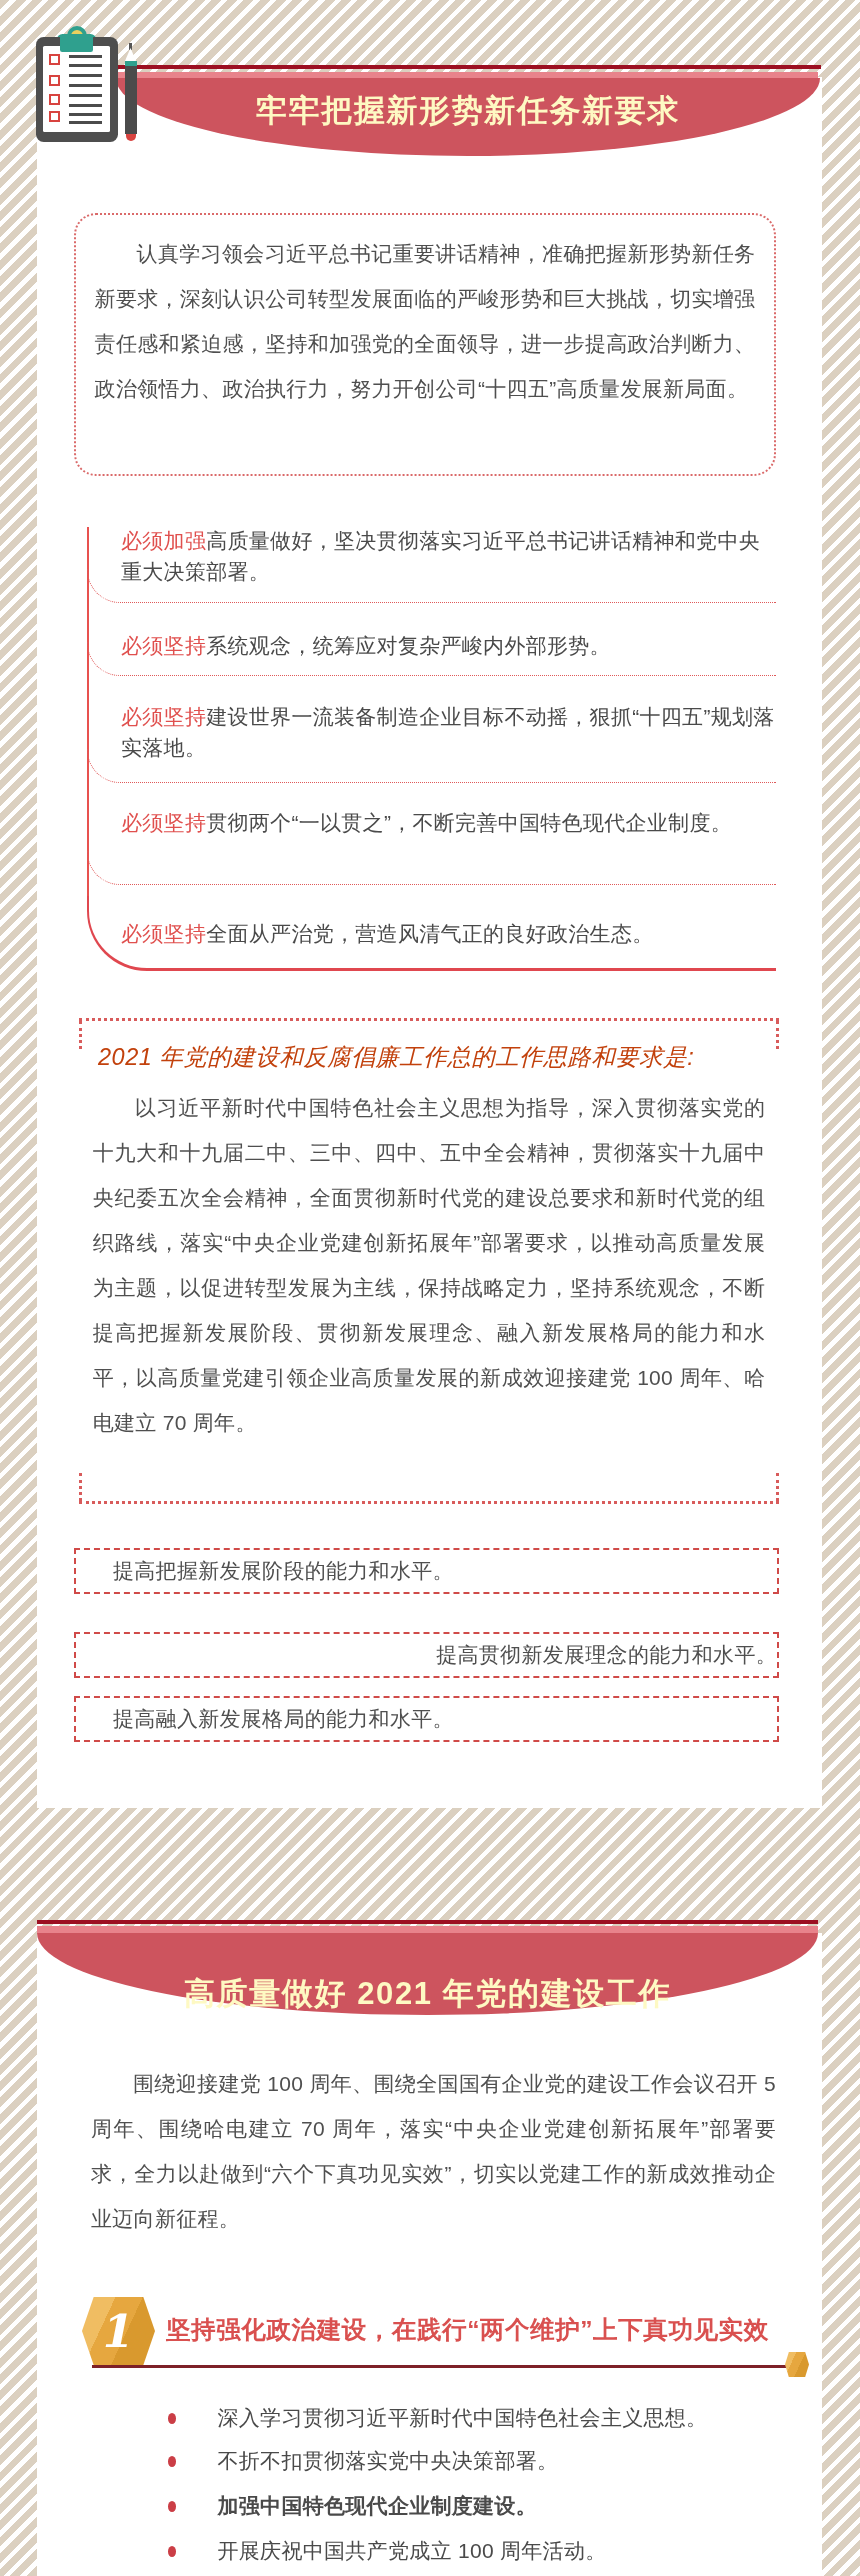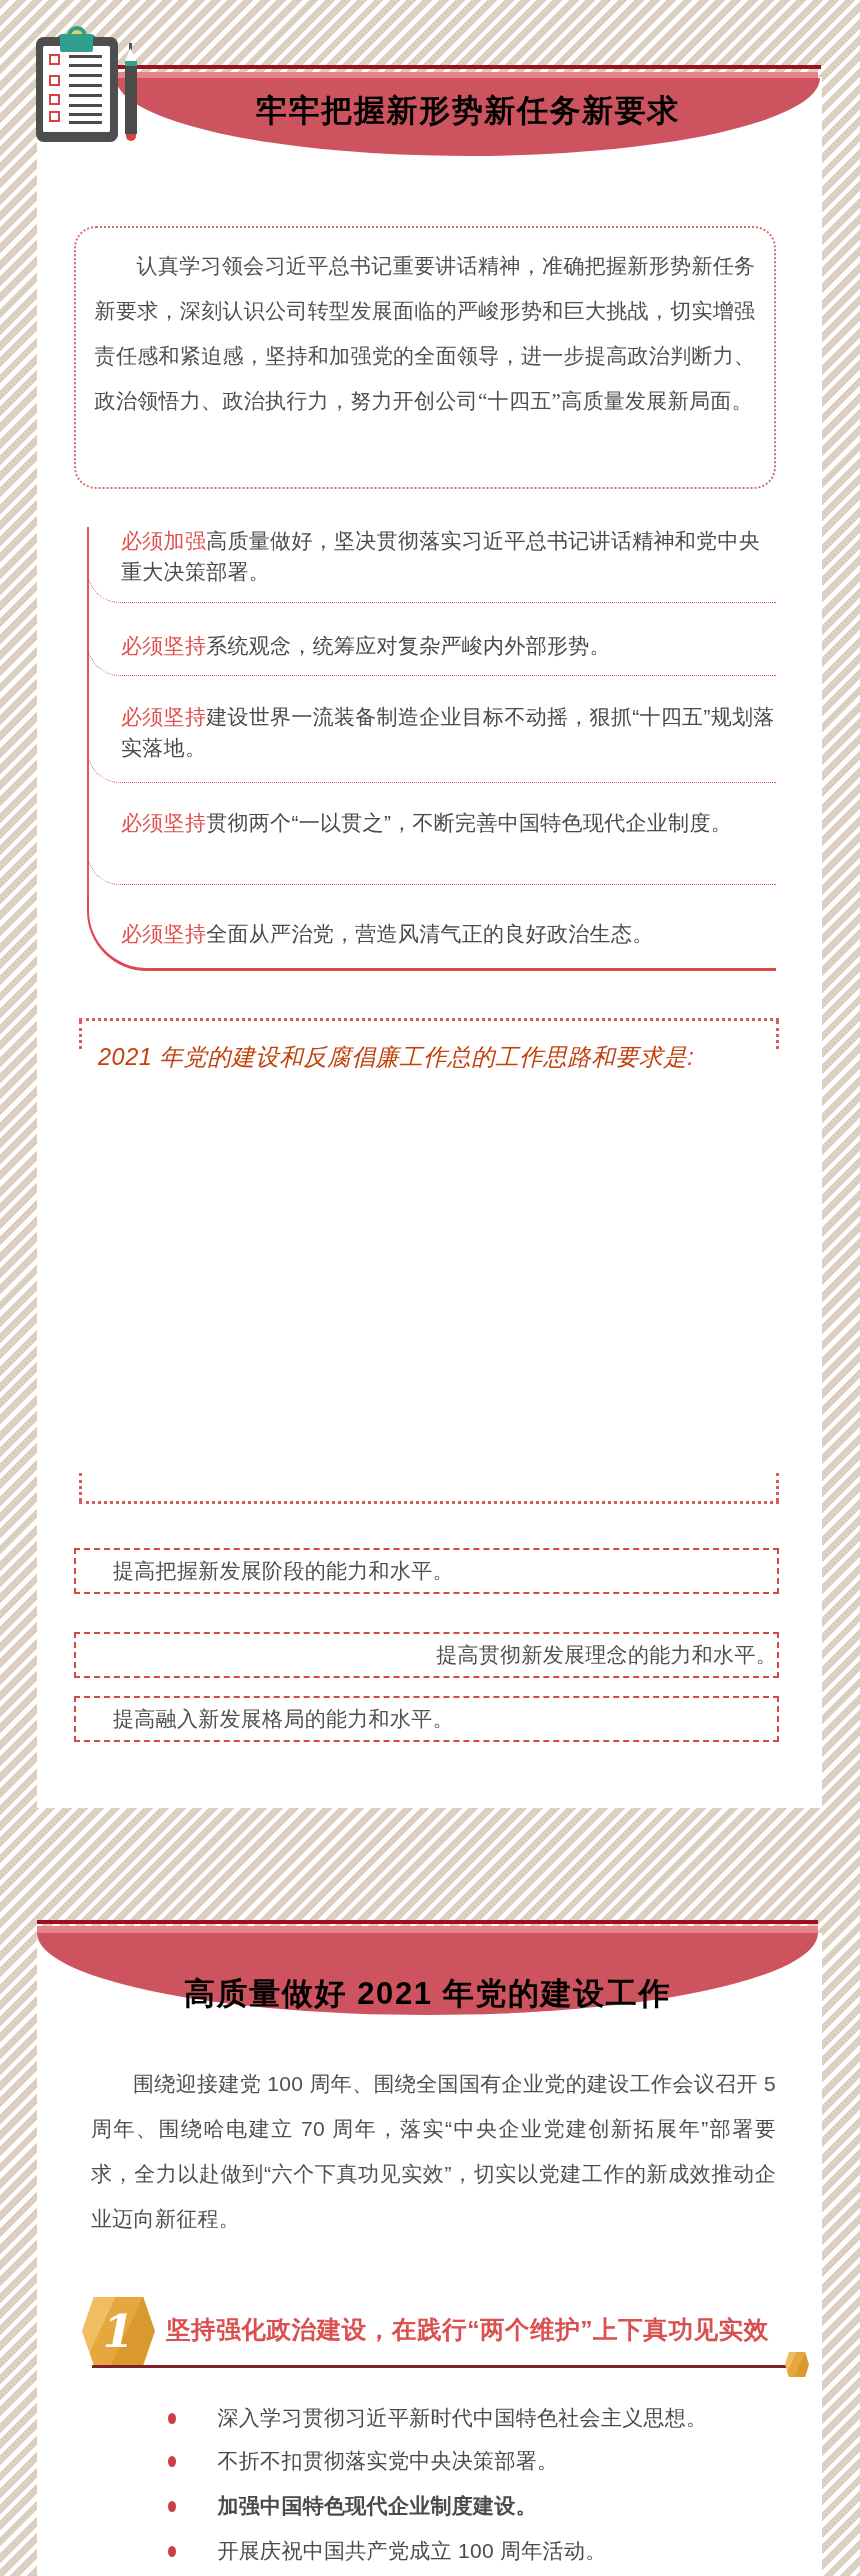--- a/index.html
+++ b/index.html
@@ -15,21 +15,21 @@
 
   
   .banner-bar{position:absolute;background:#9c1022;}
   .banner-band{position:absolute;background:#e8838b;}
   .banner-ellipse{
     position:absolute;background:#cd545e;
     border-radius:0 0 50% 50% / 0 0 100% 100%;
     display:flex;justify-content:center;align-items:flex-start;
   }
   .banner-title{
-    color:#000000;font-size:31px;font-weight:bold;letter-spacing:1.6px;
+    color:#fef9c3;font-size:31px;font-weight:bold;letter-spacing:1.6px;
     margin-top:12px;white-space:nowrap;
   }
   #b1-bar{left:116px;top:65px;width:705px;height:4.4px;}
   #b1-band{left:116px;top:72px;width:702px;height:6px;}
   #b1-ellipse{left:116px;top:78px;width:704px;height:78px;}
   #b2-bar{left:37px;top:1920px;width:781px;height:3.8px;}
   #b2-band{left:37px;top:1926px;width:781px;height:7px;}
   #b2-ellipse{left:37px;top:1933px;width:781px;height:82px;align-items:flex-end;}
   #b2-ellipse .banner-title{margin-top:14px;}
 
@@ -45,24 +45,23 @@
   
   .p-lead{left:129px;top:43px;width:2.7px;height:6.6px;background:#555555;}
   .p-cone{left:125px;top:48px;width:11px;height:13px;background:#ffffff;clip-path:polygon(50% 0,100% 100%,0 100%);}
   .p-band{left:125px;top:61px;width:12px;height:5.5px;background:#2fa08e;}
   .p-body{left:125px;top:66px;width:12px;height:68px;background:#4b4b4b;}
   .p-end{left:126px;top:134px;width:9.8px;height:7px;background:#d8433f;border-radius:0 0 4.9px 4.9px;}
 
   
   .body-text{font-size:21px;line-height:45px;color:#4f4f4f;letter-spacing:0.3px;text-indent:2em;text-align:justify;}
   #intro-box{
-    left:74px;top:226px;width:702px;height:263px;
+    left:74px;top:213px;width:702px;height:263px;
     border:2.2px dotted #da6a6a;border-radius:22px;box-sizing:border-box;
     padding:16.4px 18.6px 0 18.6px;
-    font-family:Liberation Serif, serif;
   }
   
   #vline{left:87px;top:527px;width:2.2px;height:377px;background:#e8514f;}
   .sep{
     position:absolute;left:87px;width:689px;height:34px;
     border-left:1.6px dotted #e05a5a;border-bottom:1.6px dotted #e05a5a;
     border-bottom-left-radius:33px;box-sizing:border-box;
   }
   #sep1{top:569px;} #sep2{top:642px;} #sep3{top:749px;} #sep4{top:851px;}
   #bottom-curve{
@@ -184,20 +183,21 @@
 <div class="principle" id="pr5">
   <span class="lead">必须坚持</span><span>全面从严治党，营造风清气正的良好政治生态。</span>
 </div>
 
 <div class="abs" id="guideline-box">
   <div class="corner-tick tick-tl"></div>
   <div class="corner-tick tick-tr"></div>
   <div class="corner-tick tick-bl"></div>
   <div class="corner-tick tick-br"></div>
   <div id="guideline-heading">2021 年党的建设和反腐倡廉工作总的工作思路和要求是:</div>
+  <div id="guideline-body" class="body-text">以习近平新时代中国特色社会主义思想为指导，深入贯彻落实党的十九大和十九届二中、三中、四中、五中全会精神，贯彻落实十九届中央纪委五次全会精神，全面贯彻新时代党的建设总要求和新时代党的组织路线，落实“中央企业党建创新拓展年”部署要求，以推动高质量发展为主题，以促进转型发展为主线，保持战略定力，坚持系统观念，不断提高把握新发展阶段、贯彻新发展理念、融入新发展格局的能力和水平，以高质量党建引领企业高质量发展的新成效迎接建党 100 周年、哈电建立 70 周年。</div>
 </div>
 
 <div class="cap-box" id="cap1">
   <span>提高把握新发展阶段的能力和水平。</span>
 </div>
 <div class="cap-box" id="cap2">
   <span>提高贯彻新发展理念的能力和水平。</span>
 </div>
 <div class="cap-box" id="cap3">
   <span>提高融入新发展格局的能力和水平。</span>

